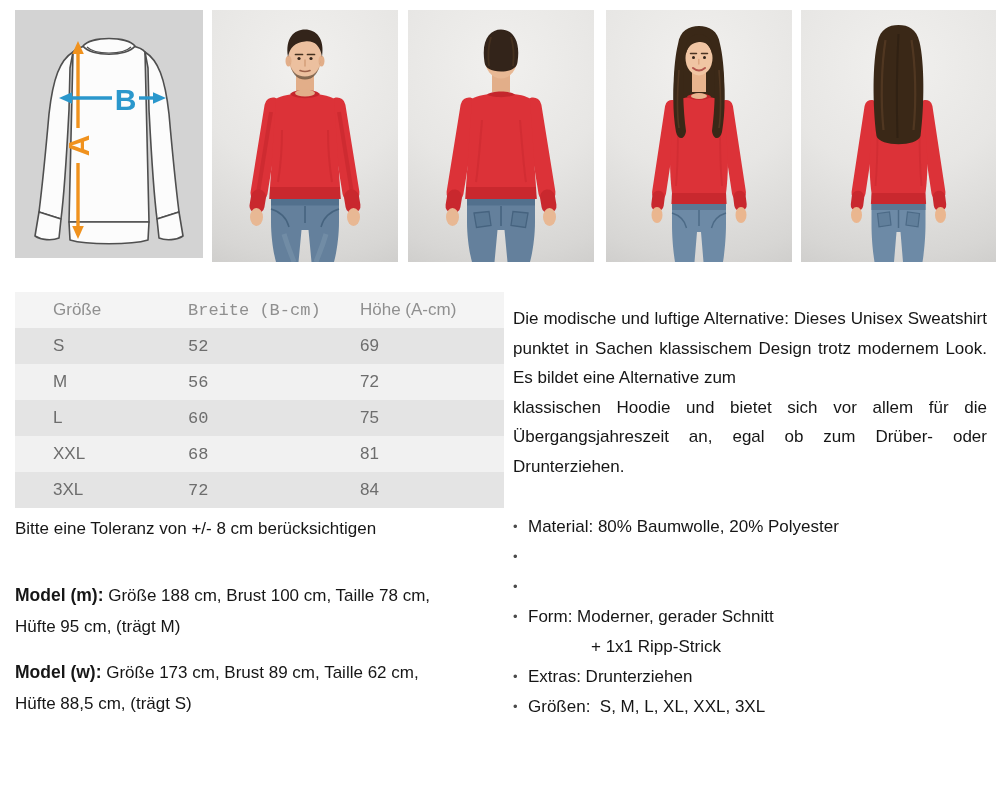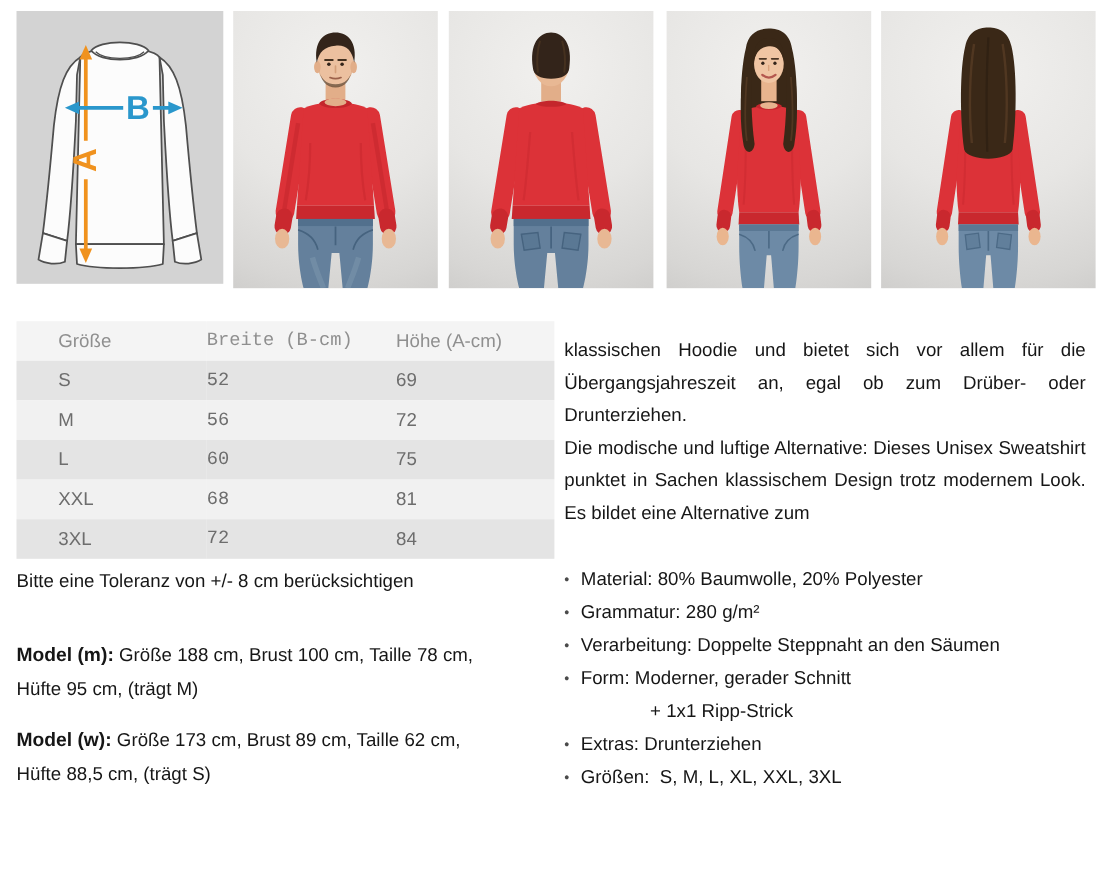--- a/index.html
+++ b/index.html
@@ -244,36 +244,34 @@
 
     <p class="tolerance">Bitte eine Toleranz von +/- 8 cm berücksichtigen</p>
 
     <p class="model-block model-m"><strong>Model (m):</strong><span> Größe 188 cm, Brust 100 cm, Taille 78 cm,</span><br><span>Hüfte 95 cm, (trägt M)</span></p>
 
     <p class="model-block model-w"><strong>Model (w):</strong><span> Größe 173 cm, Brust 89 cm, Taille 62 cm,</span><br><span>Hüfte 88,5 cm, (trägt S)</span></p>
   </div>
 
   <div class="right-col">
     <div class="desc">
+      <p>Die modische und luftige Alternative: Dieses Unisex Sweatshirt punktet in Sachen klassischem Design trotz modernem Look. Es bildet eine Alternative zum</p>
       <p>klassischen Hoodie und bietet sich vor allem für die Übergangsjahreszeit an, egal ob zum Drüber- oder Drunterziehen.</p>
-      <p>Die modische und luftige Alternative: Dieses Unisex Sweatshirt punktet in Sachen klassischem Design trotz modernem Look. Es bildet eine Alternative zum</p>
     </div>
 
     <div class="features">
       <div class="feature-row">
         <span class="dot">•</span>
         <span>Material: 80% Baumwolle, 20% Polyester</span>
       </div>
       <div class="feature-row">
         <span class="dot">•</span>
-        <span>Grammatur: 280 g/m²</span>
-      </div>
-      <div class="feature-row">
-        <span class="dot">•</span>
-        <span>Verarbeitung: Doppelte Steppnaht an den Säumen</span>
+      </div>
+      <div class="feature-row">
+        <span class="dot">•</span>
       </div>
       <div class="feature-row">
         <span class="dot">•</span>
         <span>Form: Moderner, gerader Schnitt</span>
       </div>
       <div class="feature-row indent">
 
         <span>+ 1x1 Ripp-Strick</span>
       </div>
       <div class="feature-row">

